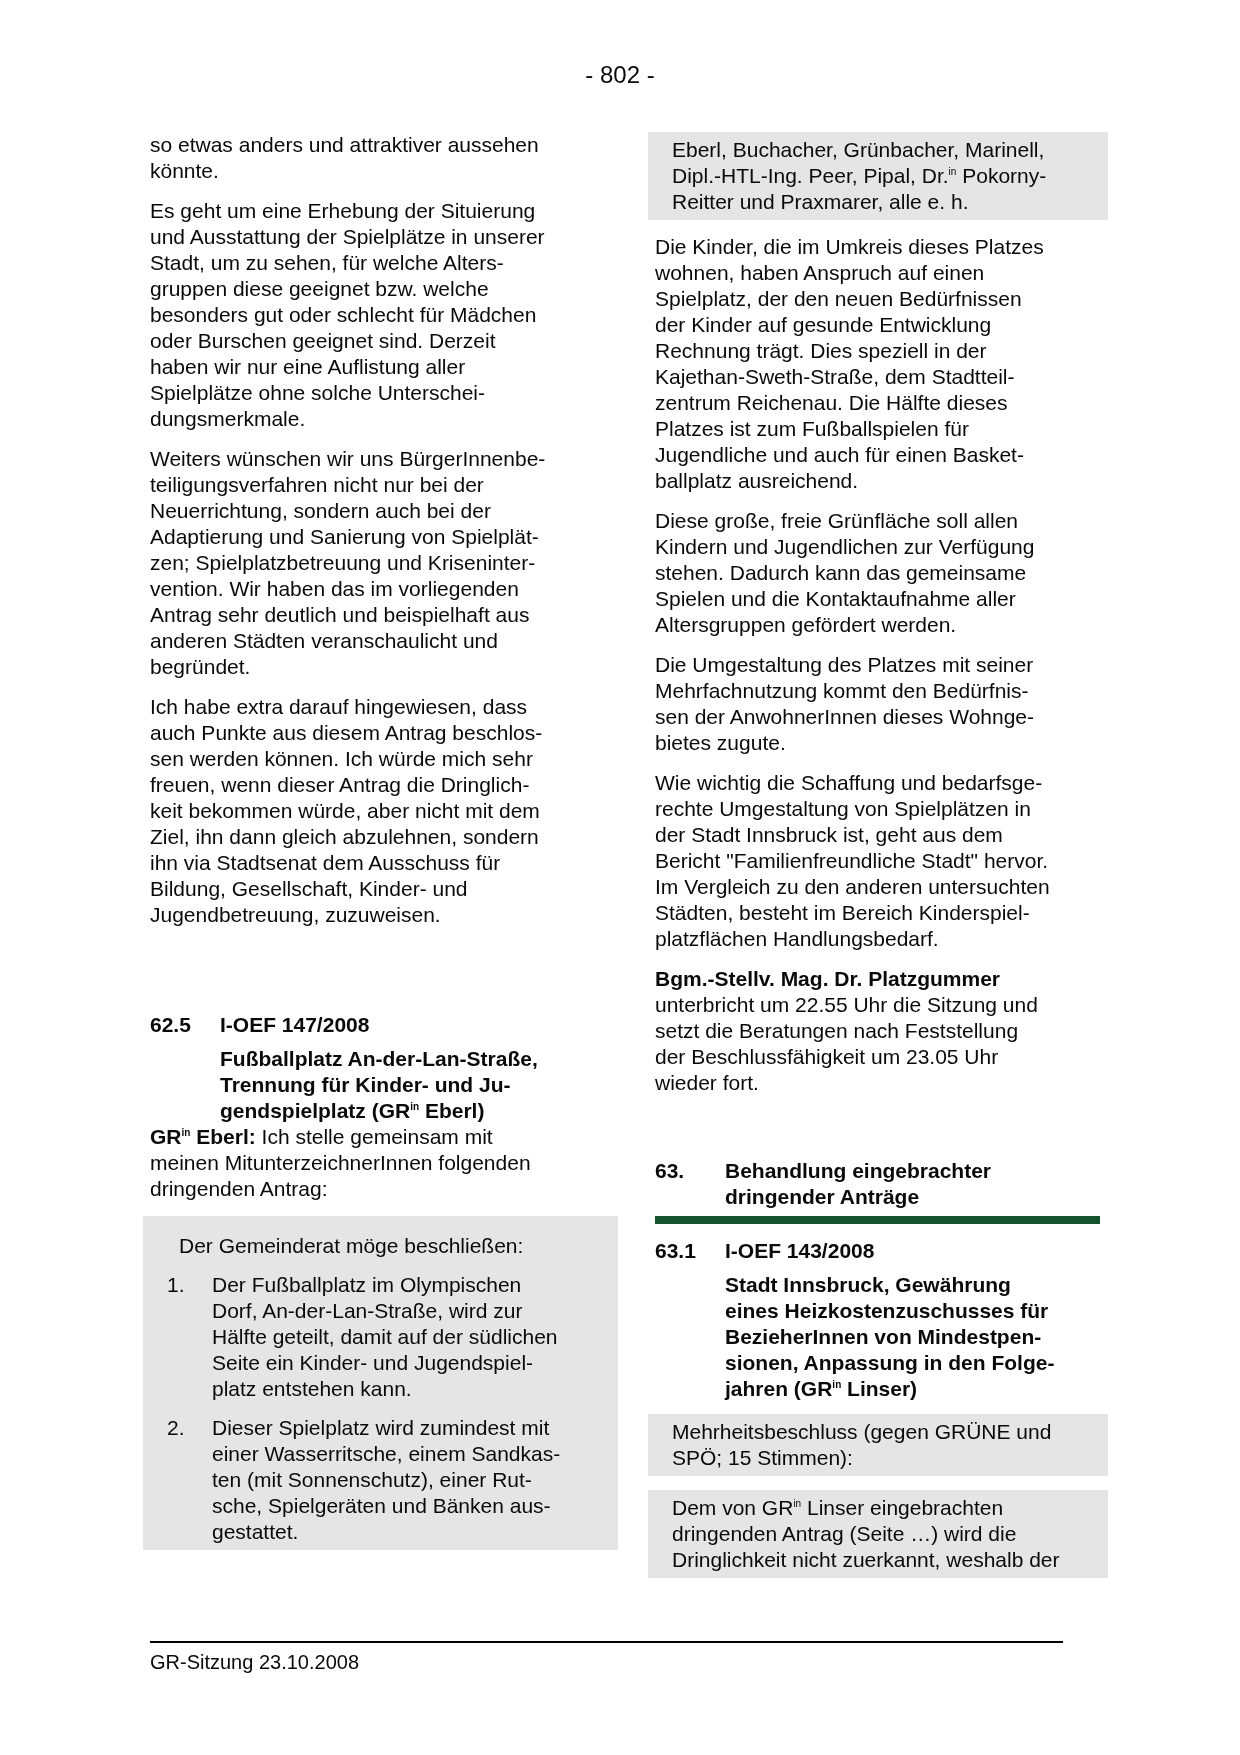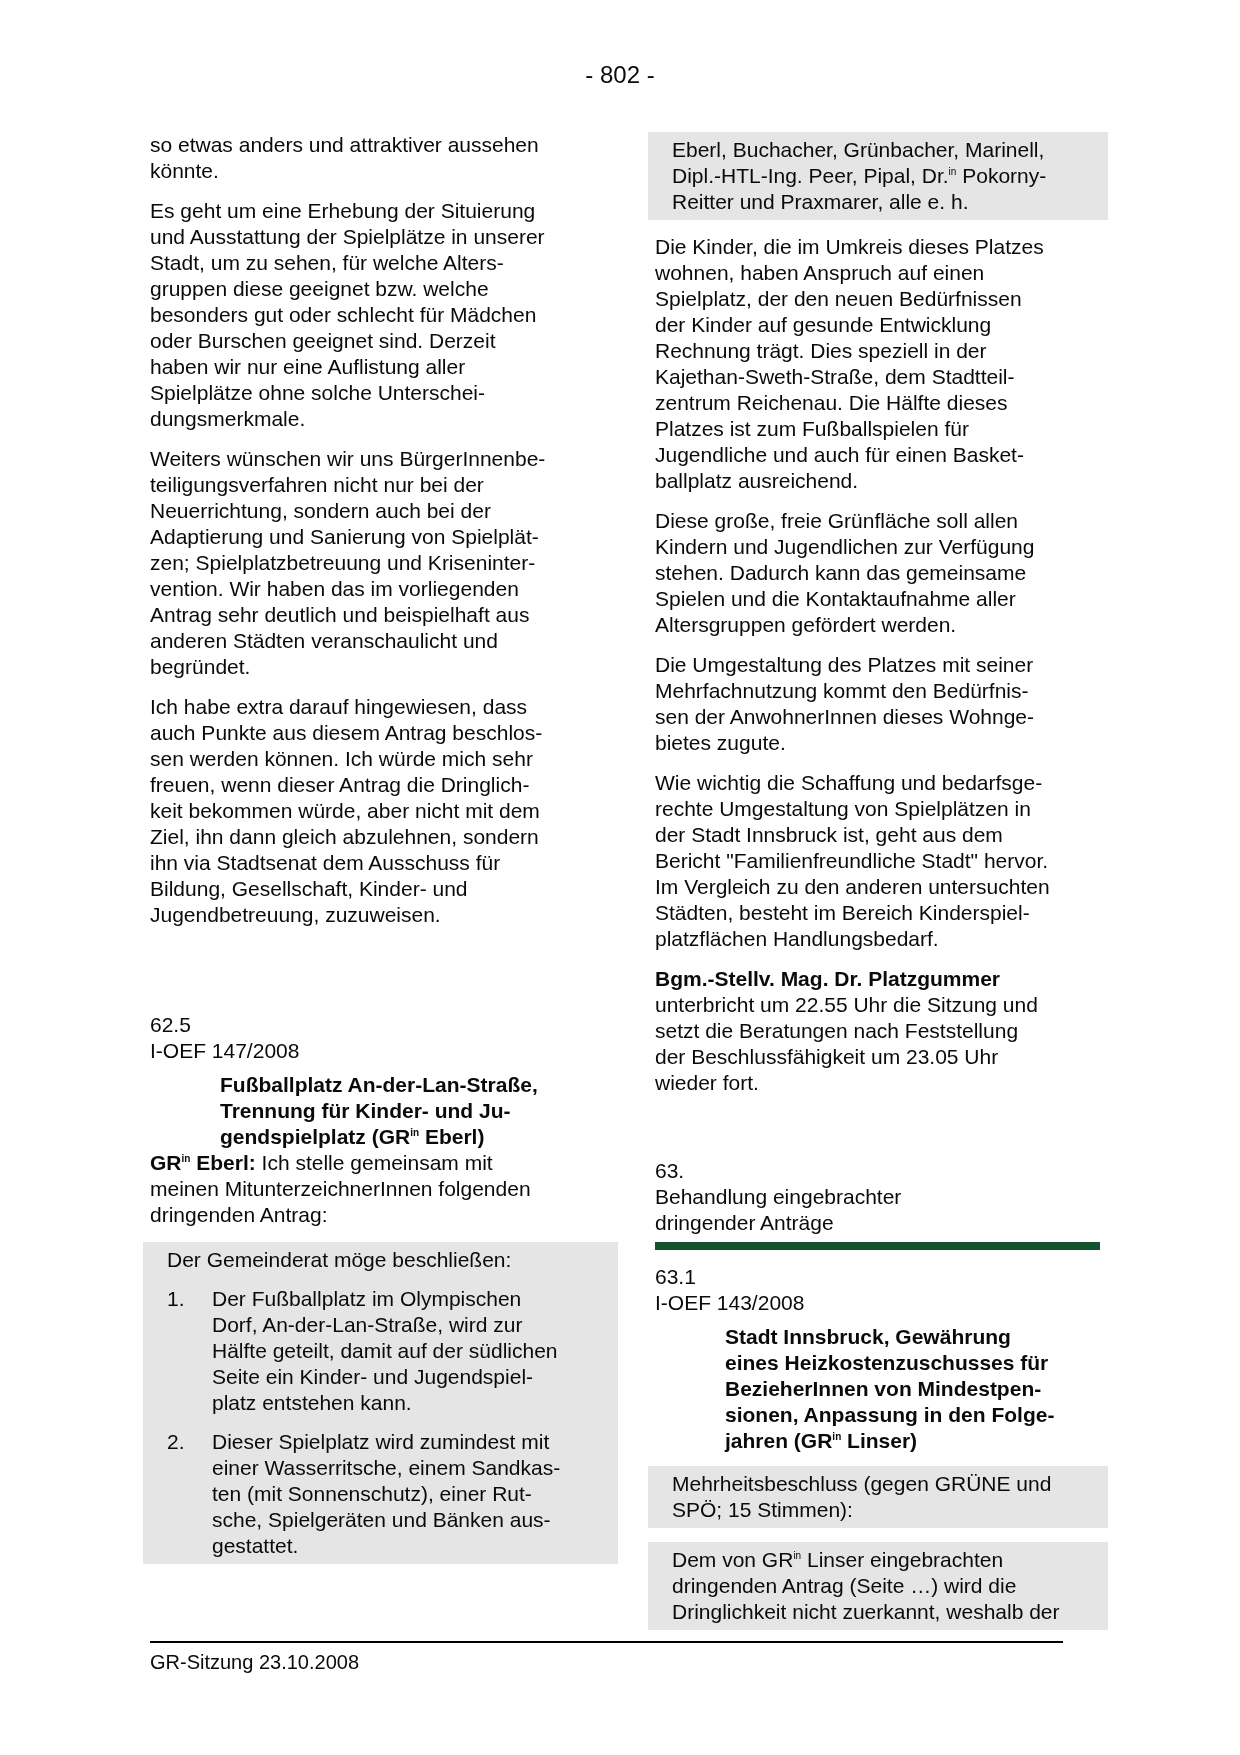--- a/index.html
+++ b/index.html
@@ -14,28 +14,28 @@
   .col-left{width:460px;}
   .col-right{width:445px;}
   .pre{white-space:pre-line;}
   p.para{margin:0 0 14px 0;}
   .mb16{margin-bottom:16px;}
   .mt50{margin-top:50px;}
   .hl{background:#e5e5e5;padding:5px 24px;margin:0 -8px 14px -7px;}
   .hl-mt12{margin-top:12px;}
   b,.bold{font-weight:bold;}
   .sup{font-size:10px;vertical-align:super;line-height:0;}
-  .hrow{display:flex;font-weight:normal;margin:0;flex-direction:column;}
+  .hrow{display:flex;font-weight:bold;margin:0;}
   .hnum{width:70px;flex:none;}
   .hcode{flex:1;}
   .htitle{margin:8px 0 0 70px;font-weight:bold;}
   .h625{margin-top:84px;}
   .speaker{margin-top:16px;}
   .motion{margin-top:10px;padding-top:5px;padding-bottom:5px;margin-bottom:0;}
-  .mintro{margin:0;}
+  .mintro{margin:12px;}
   .mitem{display:flex;margin-top:13px;}
   .mnum{width:45px;flex:none;}
   .mtext{flex:1;}
   .sec63{margin-top:62px;margin-bottom:14px;border-bottom:8px solid #14532d;padding-bottom:6px;}
   .h631{margin-top:0;}
   .title631{margin-bottom:0;}
   .footer{position:absolute;top:1641px;left:150px;width:913px;border-top:2px solid #000;}
   .footer-text{margin-top:6px;font-size:20px;}
 </style>
 </head>

